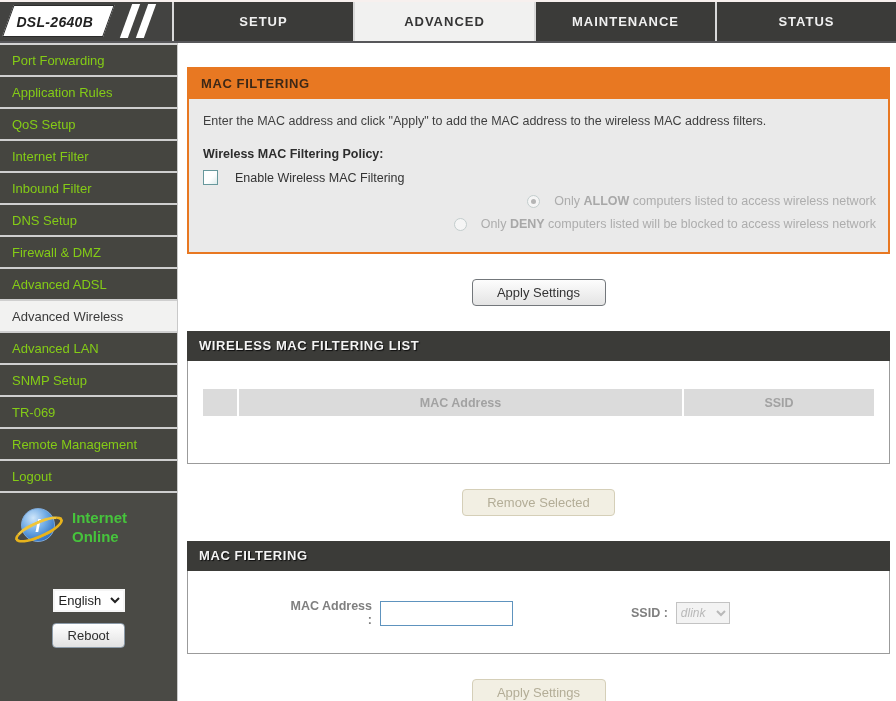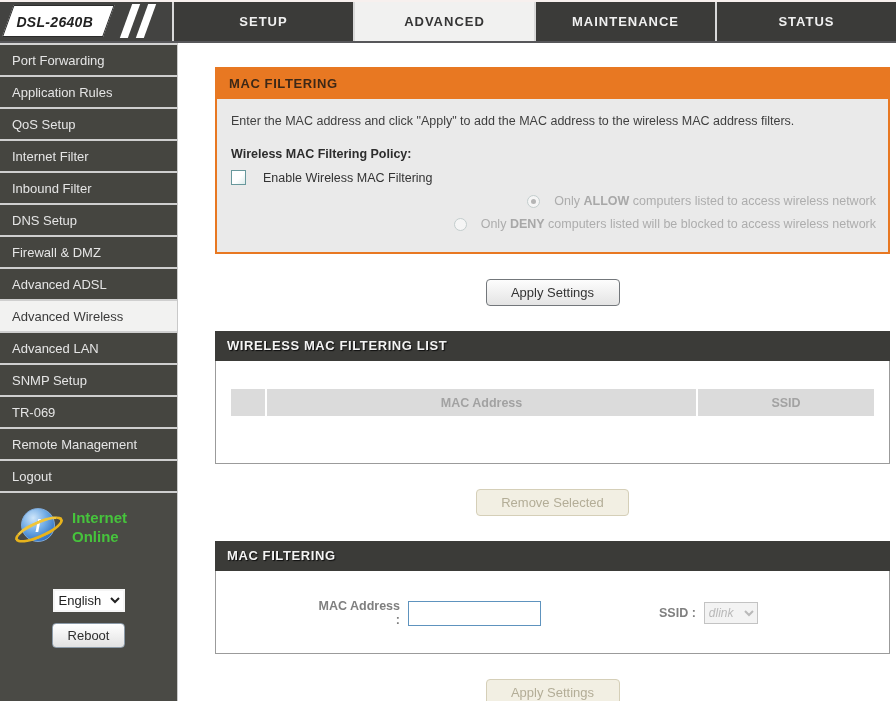--- a/index.html
+++ b/index.html
@@ -30,21 +30,21 @@
   .tab.active { background: #f1f1f0; color: #353535; }
 
   
   .layout { display: flex; height: 660px; border-top: 2px solid #57575a; }
 
   
   .sidebar { width: 178px; flex: 0 0 178px; background: #4a4a45; border-right: 1px solid #c9c9c9; }
   .menu { list-style: none; border-top: 2px solid #d4d4d4; }
   .menu li {
     height: 32px; line-height: 32px; padding-left: 12px; background: #454540;
-    color: #e5e5e5; font-size: 13px; border-bottom: 2px solid #cfcfcf; cursor: pointer;
+    color: #84cc16; font-size: 13px; border-bottom: 2px solid #cfcfcf; cursor: pointer;
   }
   .menu li.active { background: #f2f2f1; color: #3a3a3a; }
 
   .status-block { margin-top: 12px; display: flex; align-items: center; padding-left: 16px; gap: 10px; }
   .globe-wrap { position: relative; width: 46px; height: 44px; }
   .globe {
     position: absolute; left: 5px; top: 3px; width: 34px; height: 34px; border-radius: 50%;
     background: radial-gradient(circle at 35% 28%, #cfe6fa, #6aa7e4 45%, #2f6fc0 80%);
     color: #fff; font-weight: bold; font-style: italic; text-align: center; line-height: 34px; font-size: 19px;
     border: 1px solid #7ea9d8;
@@ -58,21 +58,21 @@
   .lang-row { margin-top: 40px; text-align: center; }
   .lang-select { width: 72px; height: 23px; font-size: 13px; border: 2px solid #f5f5f5; background: #fff; color: #222; }
 
   .reboot-row { margin-top: 11px; text-align: center; }
   .reboot-btn {
     font-family: inherit; font-size: 13px; color: #2e2e2e; padding: 4px 15px;
     background: linear-gradient(#ffffff, #e2e2e2); border: 1px solid #8b9aa8; border-radius: 4px; cursor: pointer;
   }
 
   
-  .content { flex: 1; background: #ffffff; padding: 24px 6px 0 9px; margin-left: 28px; }
+  .content { flex: 1; background: #ffffff; padding: 24px 6px 0 9px; }
 
   .panel-header {
     padding: 0 12px; height: 30px; line-height: 30px; font-weight: bold; font-size: 13px; letter-spacing: .6px;
   }
   .panel.orange { border: 2px solid var(--accent-orange, #e87822); }
   .panel.orange .panel-header { background: var(--accent-orange, #e87822); color: #3d2817; }
   .panel.orange .panel-body { background: #eaeaea; padding: 12px 12px 12px; }
 
   .desc { color: #3f3f3f; font-size: 12.5px; margin: 3px 0 19px 2px; }
   .policy-heading { font-weight: bold; color: #2d2d2d; font-size: 12.5px; margin: 0 0 9px 2px; }
@@ -98,21 +98,21 @@
 
   .panel.dark .panel-header { background: #3b3b38; color: #f4f4f4; text-shadow: 1px 1px 1px #0e0e0e; }
   .panel.dark .panel-body { background: #ffffff; border: 1px solid #9b9b9b; border-top: none; }
 
   .list-body { padding: 26px 13px 45px; }
   .mac-table { width: 100%; border-collapse: separate; border-spacing: 2px; }
   .mac-table th {
     background: #dbdbdb; color: #a2a2a2; font-weight: bold; font-size: 12.5px; height: 27px; text-align: center;
   }
   .col-check { width: 34px; }
-  .col-ssid { width: 176px; }
+  .col-ssid { width: 190px; }
 
   .form-body { padding: 28px 0 26px; }
   .form-row { display: flex; align-items: center; }
   .field-label { color: #7f7f7f; font-weight: bold; font-size: 12.5px; }
   .mac-label { margin-left: 96px; width: 88px; text-align: right; }
   .mac-input { margin-left: 8px; width: 133px; height: 25px; border: 1px solid #5e93be; font-family: inherit; font-size: 13px; padding: 0 4px; }
   .ssid-label { margin-left: 118px; }
   .ssid-select { margin-left: 8px; width: 54px; height: 22px; font-family: inherit; font-size: 12px; color: #9c9c9c; background: #eeeeee; border: 1px solid #ababab; font-style: italic; }
 </style>
 </head>

